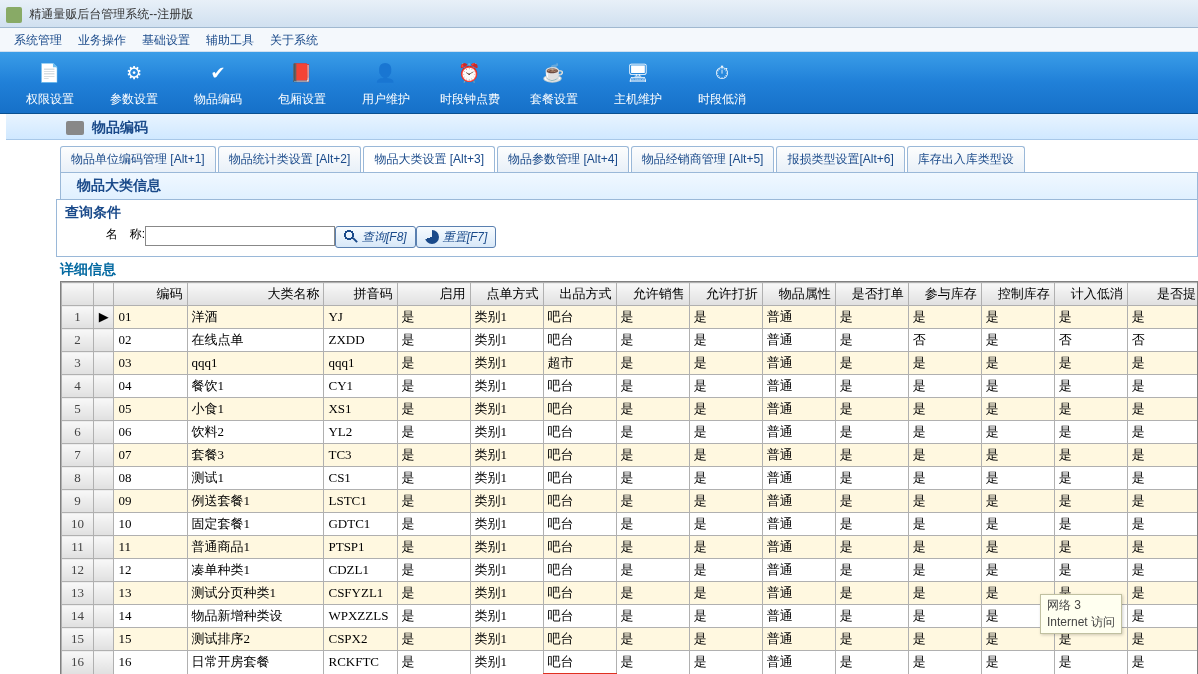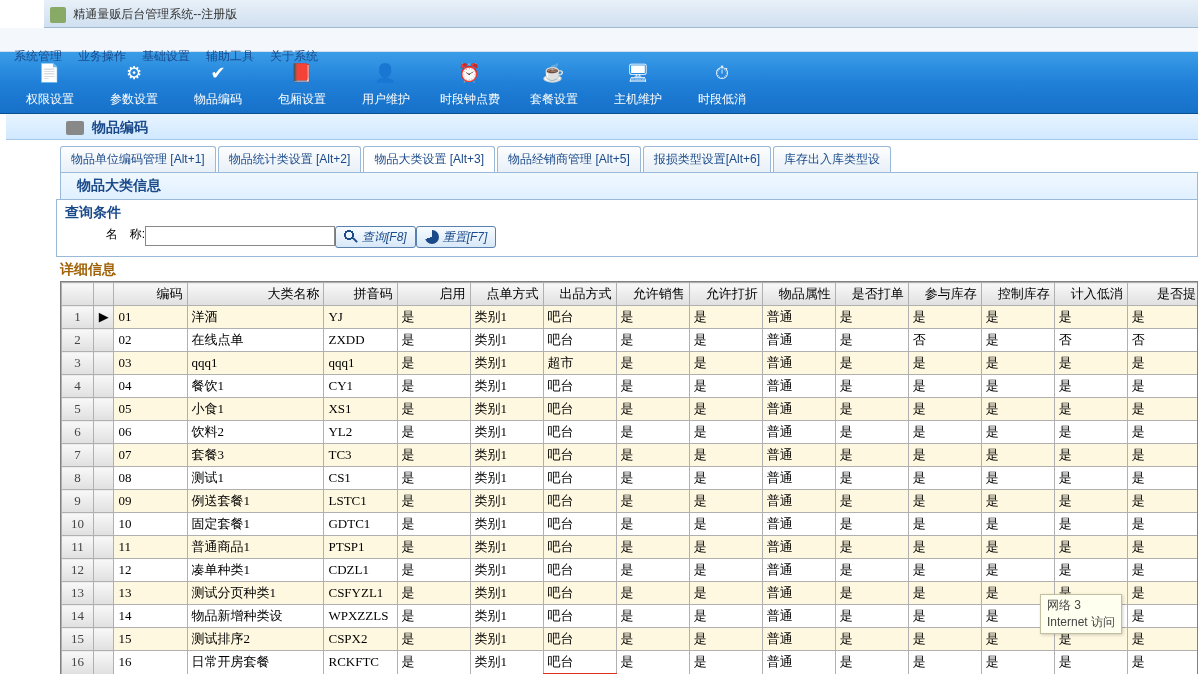--- a/index.html
+++ b/index.html
@@ -1,22 +1,22 @@
 <!DOCTYPE html>
 <html><head>
 <meta charset="utf-8">
 <style>
 * { box-sizing: border-box; margin: 0; padding: 0; }
 body { font-family: "Microsoft YaHei", SimSun, sans-serif; font-size: 12px; background: #fff; overflow: hidden; }
 
-.titlebar { background: linear-gradient(#e8f0f8, #d0e0f0); height: 28px; line-height: 28px; padding-left: 6px; color: #333; border-bottom: 1px solid #a0b8d0; margin-left: 44px; }
+.titlebar { background: linear-gradient(#e8f0f8, #d0e0f0); height: 28px; line-height: 28px; padding-left: 6px; color: #333; border-bottom: 1px solid #a0b8d0; }
 .titlebar .icon { display: inline-block; width: 16px; height: 16px; background: #8a6; border-radius: 2px; vertical-align: middle; margin-right: 4px; }
 
 .menubar { background: #f4f8fc; height: 24px; line-height: 24px; padding-left: 6px; border-bottom: 1px solid #d0e0f0; }
-.menubar span { display: inline-block; padding: 16px 8px; color: #1a4a8a; cursor: pointer; }
+.menubar span { display: inline-block; padding: 0 8px; color: #1a4a8a; cursor: pointer; }
 
 .toolbar { background: linear-gradient(#3a9de8, #2080d8, #1670c8); height: 62px; display: flex; padding: 2px 8px; border-bottom: 1px solid #0a5090; }
 .tb-btn { display: flex; flex-direction: column; align-items: center; justify-content: center; width: 84px; color: #fff; font-size: 12px; cursor: pointer; }
 .tb-btn .tb-icon { width: 32px; height: 32px; margin-bottom: 2px; border-radius: 4px; display: flex; align-items: center; justify-content: center; font-size: 18px; }
 
 .content-head { background: linear-gradient(#e8f4ff, #d0e8ff); height: 26px; line-height: 26px; padding-left: 60px; color: #1a4a8a; font-weight: bold; font-size: 14px; border-bottom: 1px solid #a8c8e8; margin-left: 6px; }
 .content-head .icon { display: inline-block; width: 18px; height: 14px; background: #888; border-radius: 2px; margin-right: 4px; vertical-align: middle; }
 
 .tabs-row { margin-left: 60px; margin-top: 6px; display: flex; gap: 2px; }
 .tab { border: 1px solid #9ab8d8; border-bottom: none; padding: 4px 10px; background: linear-gradient(#fdfdfd,#e8f0f8); color: #1a4a8a; cursor: pointer; border-radius: 3px 3px 0 0; white-space: nowrap; }
@@ -28,21 +28,21 @@
 .query-title { color: #1a4a8a; font-weight: bold; font-size: 14px; margin-bottom: 4px; }
 .query-row { display: flex; gap: 0; padding-left: 20px; }
 .query-row label { width: 60px; text-align: right; }
 .query-row input[type=text] { width: 190px; height: 20px; border: 1px solid #888; padding: 0 4px; }
 .btn { display: inline-flex; align-items: center; gap: 4px; border: 1px solid #5a80b0; background: linear-gradient(#f8fcff,#d8e8f8); padding: 2px 8px; border-radius: 3px; cursor: pointer; color: #1a4a8a; height: 22px; font-style: italic; }
 .btn .bi { width: 14px; height: 14px; display: inline-block; }
 .bi-search { background: radial-gradient(circle at 5px 5px, transparent 3px, #1a4a8a 3px, #1a4a8a 5px, transparent 5px); position: relative; }
 .bi-search::after { content: ""; position: absolute; width: 6px; height: 2px; background:#1a4a8a; transform: rotate(45deg); left:8px; top:9px; }
 .bi-reset { background: conic-gradient(#1a4a8a 0 70%, transparent 70%); border-radius:50%; }
 
-.detail-title { margin-left: 60px; color: #a16207; font-weight: bold; font-size: 14px; padding: 4px 0 2px 0; }
+.detail-title { margin-left: 60px; color: #0369a1; font-weight: bold; font-size: 14px; padding: 4px 0 2px 0; }
 
 .grid-wrap { margin-left: 60px; border: 1px solid #808080; overflow: auto; position: relative; }
 table.grid { border-collapse: collapse; width: 1140px; table-layout: fixed; }
 table.grid th, table.grid td { border: 1px solid #b0b0b0; padding: 2px 4px; font-size: 13px; font-family: SimSun, serif; height: 22px; white-space: nowrap; overflow: hidden; }
 table.grid th { background: linear-gradient(#f8f8f8,#e0e0e0); font-weight: normal; text-align: right; color: #000; }
 table.grid td { background: #fff; }
 table.grid tr.odd td { background: #fff8e0; }
 .rownum { background: linear-gradient(#f8f8f8,#e0e0e0) !important; text-align: center; width: 28px; color:#444; }
 .rowind { background: linear-gradient(#f8f8f8,#e0e0e0) !important; width: 18px; text-align:center; color:#000; }
 th.hl, td.hl { border-left: 2px solid #e03020; border-right: 2px solid #e03020; }
@@ -109,20 +109,21 @@
 
 <div class="content-head">
   <span class="icon"></span>
   <span>物品编码</span>
 </div>
 
 <div class="tabs-row" id="tabs">
     <div class="tab">物品单位编码管理 [Alt+1]</div>
     <div class="tab">物品统计类设置 [Alt+2]</div>
     <div class="tab active">物品大类设置 [Alt+3]</div>
+    <div class="tab">物品参数管理 [Alt+4]</div>
     <div class="tab">物品经销商管理 [Alt+5]</div>
     <div class="tab">报损类型设置[Alt+6]</div>
     <div class="tab">库存出入库类型设</div>
   </div>
 
 <div class="section-title">物品大类信息</div>
 
 <div class="query-panel">
   <div class="query-title">查询条件</div>
   <div class="query-row">

